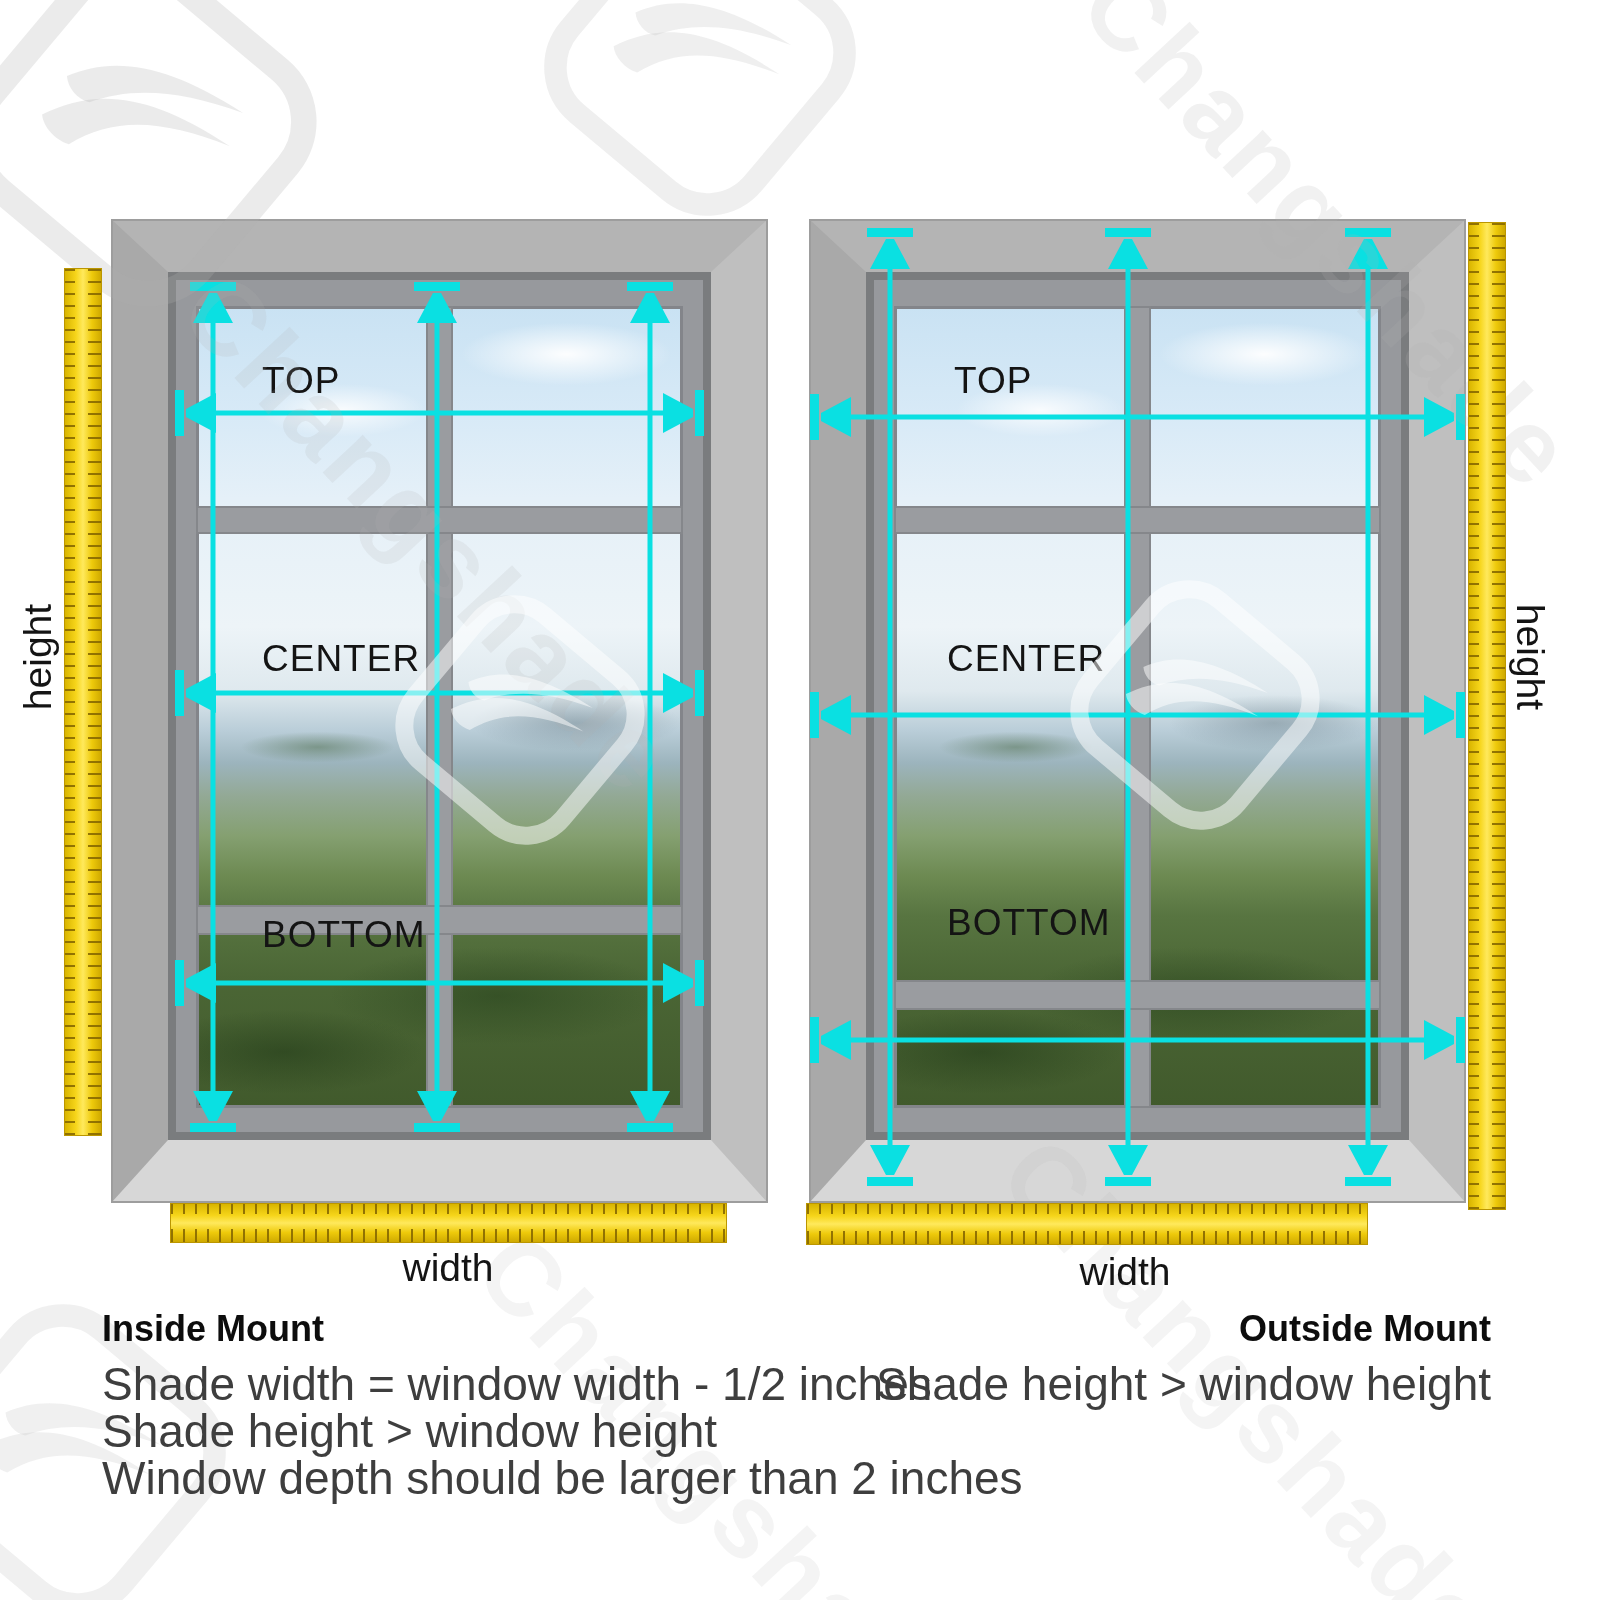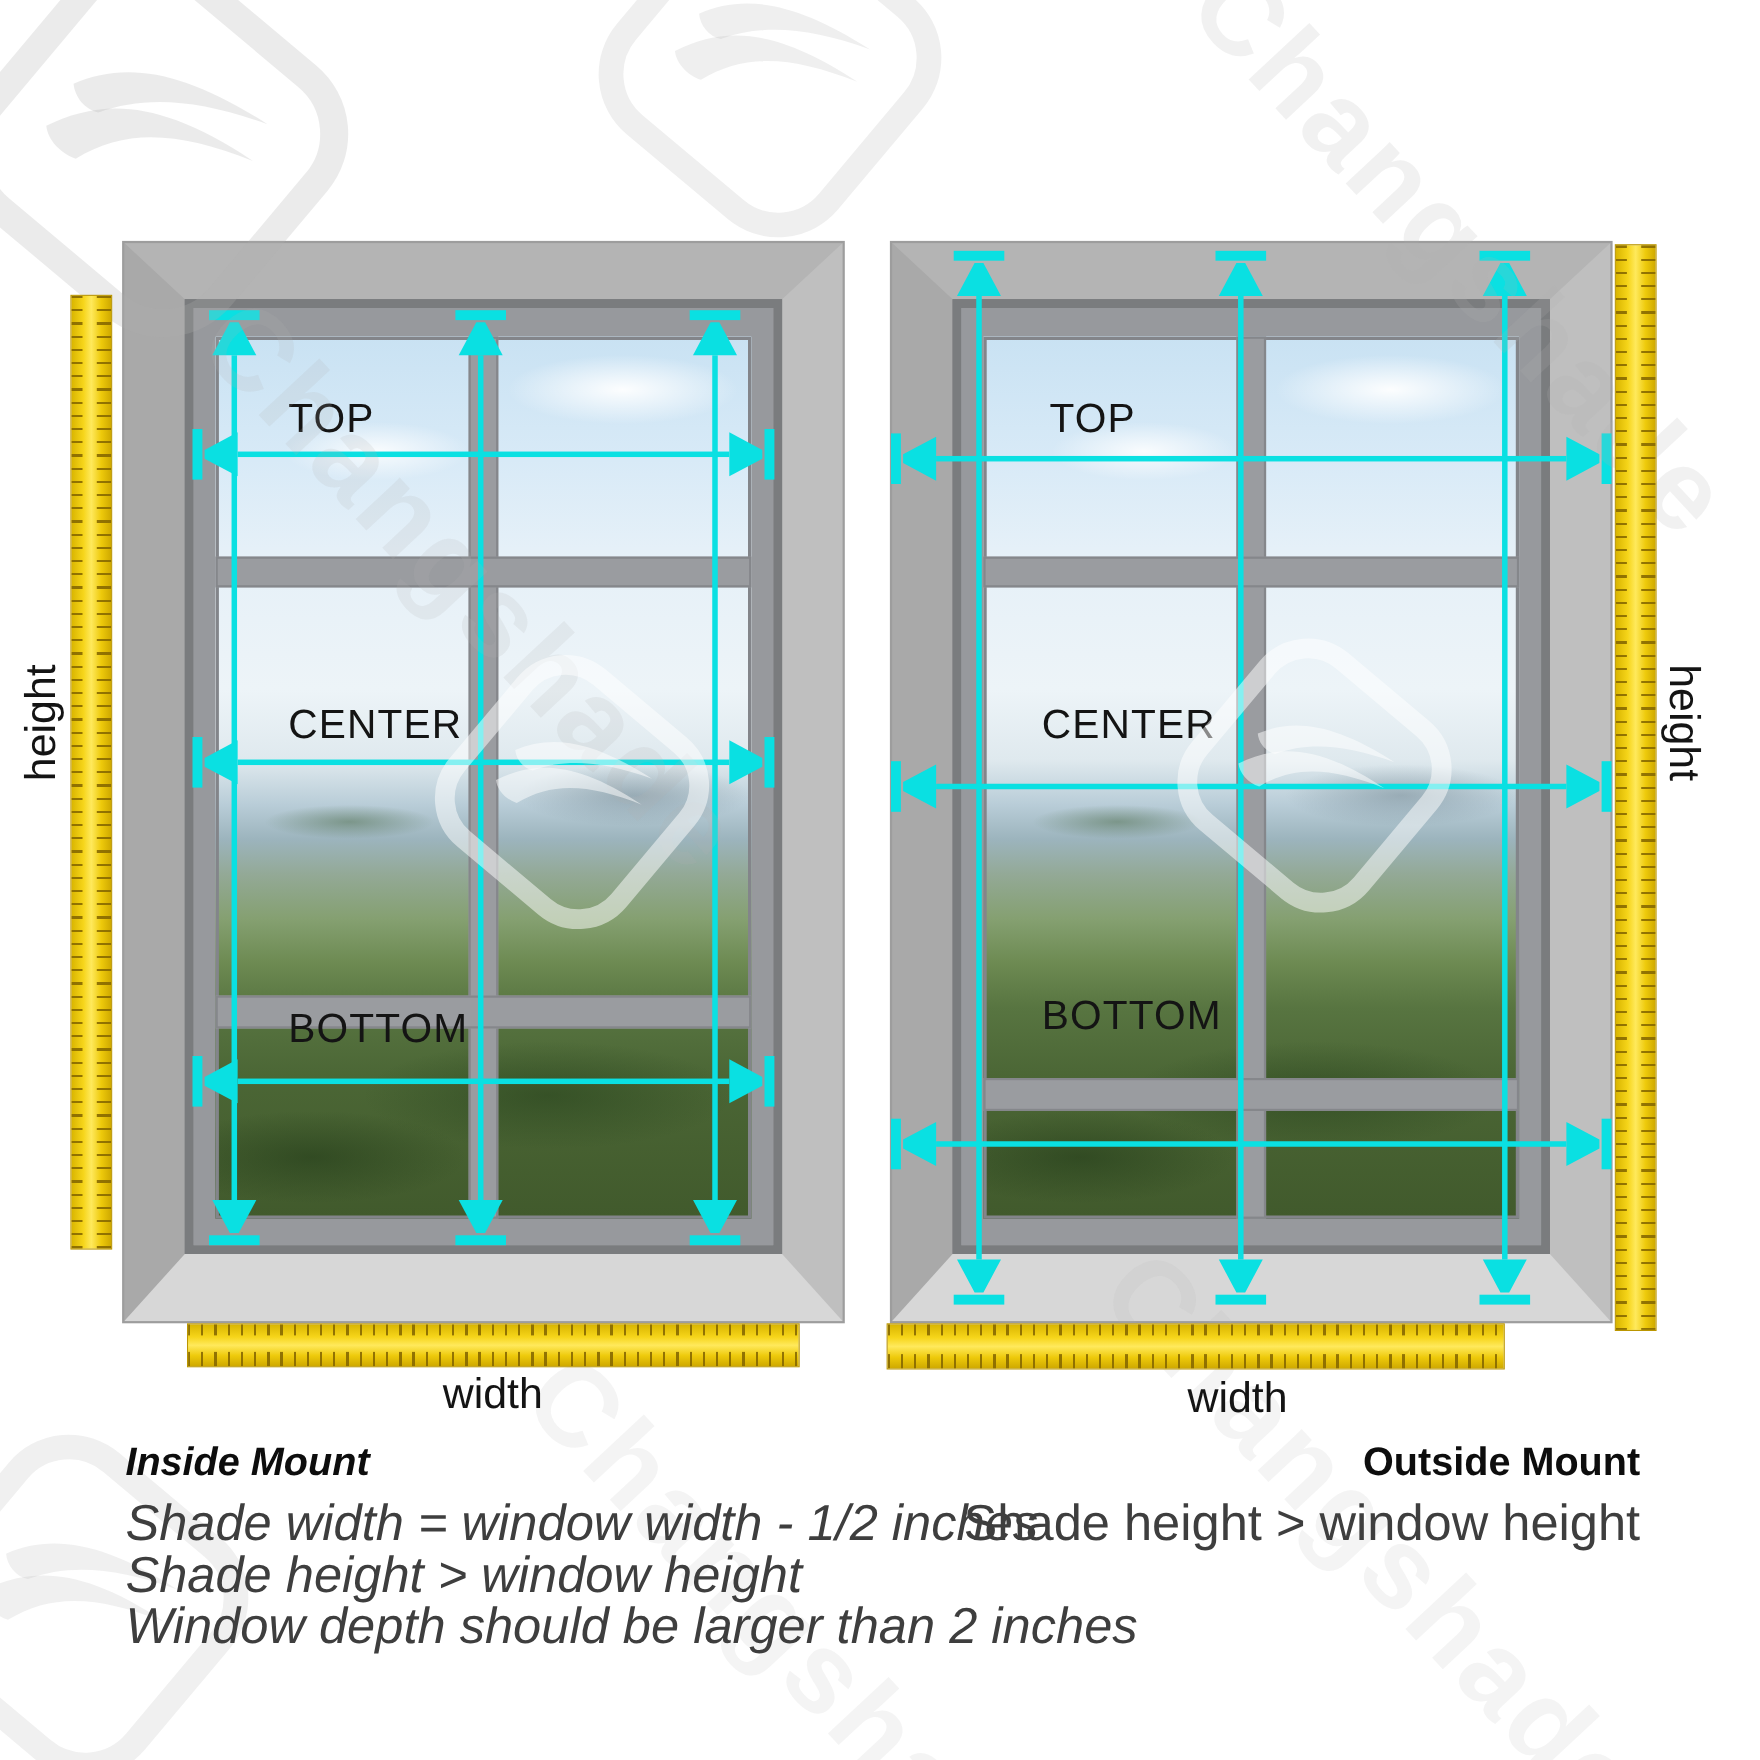--- a/index.html
+++ b/index.html
@@ -77,21 +77,21 @@
 
   
   .dimlabel { position:absolute; font-size:39px; color:#141414; z-index:10; text-align:center; }
   .height-left  { left:-42px;  top:635px; width:160px; transform:rotate(-90deg); }
   .height-right { left:1450px; top:635px; width:160px; transform:rotate(90deg); }
   .width-left   { left:298px;  top:1246px; width:300px; }
   .width-right  { left:975px;  top:1250px; width:300px; }
 
   
   .caption { position:absolute; z-index:10; }
-  .caption-left  { left:114px; top:1308px;font-style:italic; }
+  .caption-left  { left:102px; top:1308px; }
   .caption-right { left:876px; top:1308px;text-align:right; }
   .caption .head { font-size:36px; font-weight:700; color:#0d0d0d; margin-bottom:11px; }
   .caption .line { font-size:46px; color:#3e3e3e; line-height:47px; white-space:nowrap; }
 
   
   .wm { position:absolute; z-index:5; pointer-events:none; }
   .wm-text { font-size:104px; font-weight:700; letter-spacing:4px; white-space:nowrap;
              transform:rotate(47deg); transform-origin:left top; }
   .wm-logo svg { display:block; width:100%; height:100%; transform:rotate(40deg); }
 </style>

